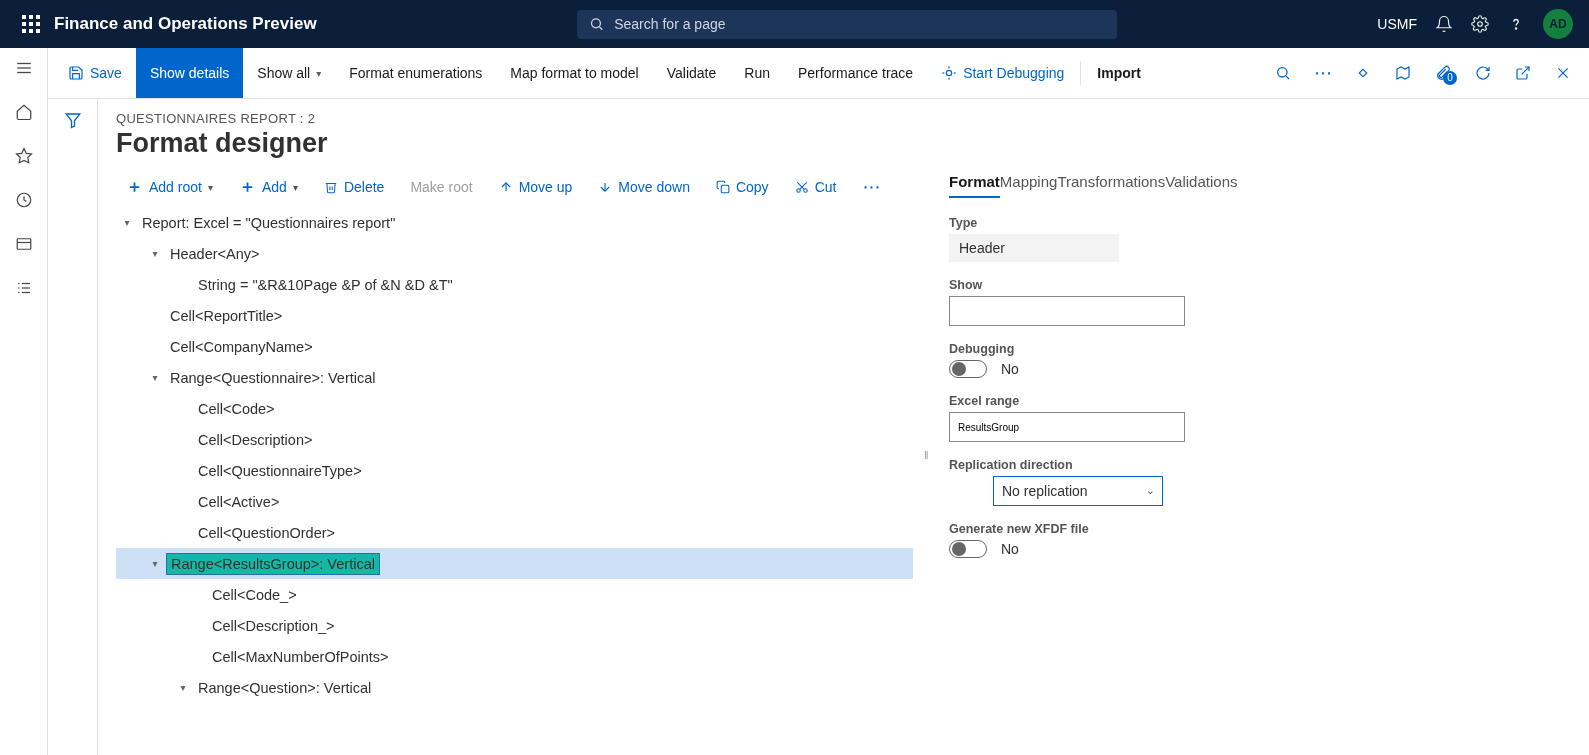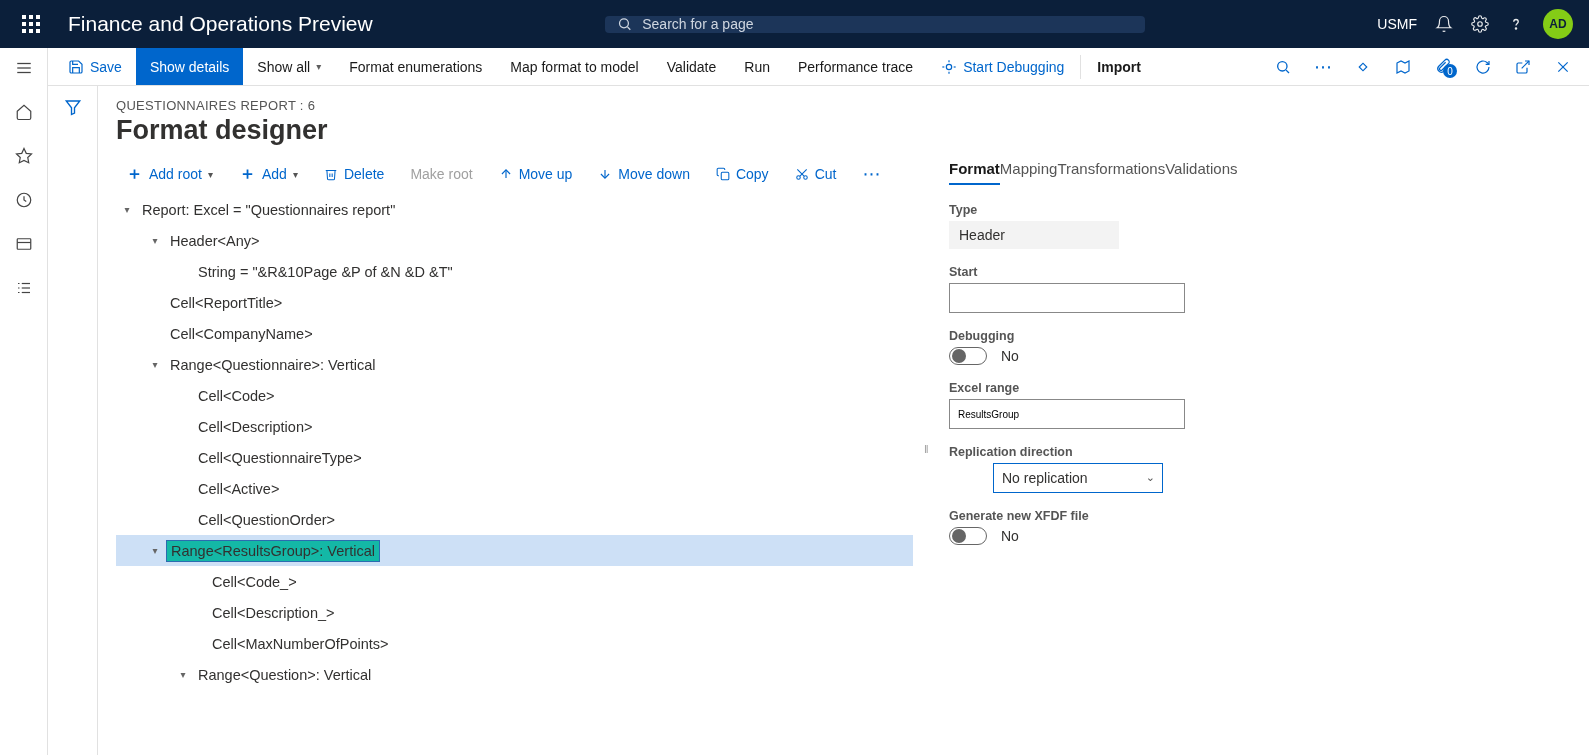--- a/index.html
+++ b/index.html
@@ -1,36 +1,36 @@
 <!DOCTYPE html>
 <html><head>
 <meta charset="utf-8">
 <style>
   * { box-sizing: border-box; margin: 0; padding: 0; }
   body { font-family: "Segoe UI", Arial, sans-serif; font-size: 14px; color: #323130; background: #fff; overflow: hidden; }
   
   .topbar { background: #0b1f3a; height: 48px; display: flex; align-items: center; color: #fff; padding: 0 8px; }
   .waffle { display: grid; grid-template-columns: repeat(3, 4px); grid-template-rows: repeat(3, 4px); gap: 3px; padding: 12px 14px; cursor: pointer; }
   .waffle span { width: 4px; height: 4px; background: #fff; }
-  .app-title { font-size: 21px; font-weight: 400; margin-left: 14px; white-space: nowrap; }
+  .app-title { font-size: 17px; font-weight: 700; white-space: nowrap; }
   .search-wrap { flex: 1; display: flex; justify-content: center; }
-  .search-box { display: flex; align-items: center; background: #1c3559; border-radius: 4px; width: 540px; height: 17px; padding: 0 12px; color: #cfd6e0; }
+  .search-box { display: flex; align-items: center; background: #1c3559; border-radius: 4px; width: 540px; height: 29px; padding: 0 12px; color: #cfd6e0; }
   .search-box input { background: transparent; border: none; outline: none; color: #fff; margin-left: 10px; font-size: 14px; width: 100%; }
   .search-box input::placeholder { color: #cfd6e0; }
   .topbar-right { display: flex; align-items: center; gap: 18px; margin-left: auto; padding-right: 8px; }
   .top-icon { color: #fff; opacity: .9; cursor: pointer; font-size: 16px; }
   .company-code { font-size: 14px; }
-  .avatar { width: 30px; height: 30px; border-radius: 50%; background: #84cc16; color: #0b1f3a; display: flex; align-items: center; justify-content: center; font-size: 12px; font-weight: 600; }
+  .avatar { width: 30px; height: 30px; border-radius: 50%; background: #15803d; color: #0b1f3a; display: flex; align-items: center; justify-content: center; font-size: 12px; font-weight: 600; }
   
   .below-top { display: flex; height: calc(100vh - 48px); }
   .leftrail { width: 48px; border-right: 1px solid #e1e1e1; display: flex; flex-direction: column; align-items: center; padding-top: 10px; gap: 24px; }
   .ri { width: 20px; height: 20px; color: #444; cursor: pointer; display:flex; align-items:center; justify-content:center;}
   
   .main { flex: 1; display: flex; flex-direction: column; }
-  .cmdbar { height: 38px; border-bottom: 1px solid #e1e1e1; display: flex; align-items: center; padding: 0 6px; font-size: 14px; color: #323130; }
+  .cmdbar { height: 51px; border-bottom: 1px solid #e1e1e1; display: flex; align-items: center; padding: 0 6px; font-size: 14px; color: #323130; }
   .cmd { padding: 0 14px; height: 100%; display: flex; align-items: center; gap: 6px; cursor: pointer; color: #1a1a1a; white-space:nowrap;}
   .cmd.blue { color: #0066cc; }
   .cmd.save svg { color: #0066cc; }
   .cmd.active { background: #0066cc; color: #fff; }
   .cmd .chev { font-size: 10px; opacity:.7;}
   .cmdsep { width: 1px; height: 24px; background: #e1e1e1; margin: 0 2px; }
   .cmdbar-right { margin-left: auto; display: flex; align-items: center; gap: 0; }
   .cmd-icon { width: 40px; display: flex; align-items: center; justify-content: center; height: 100%; cursor: pointer; color: #0066cc; }
   .badge-wrap { position: relative; }
   .badge { position: absolute; top: 6px; right: 6px; background: #0066cc; color: #fff; font-size: 10px; border-radius: 8px; min-width: 14px; height: 14px; display: flex; align-items: center; justify-content: center; padding:0 3px;}
@@ -264,21 +264,21 @@
     <div class="content">
       <div class="filter-rail">
         <div style="color:#0066cc;">
           <svg width="18" height="18" viewBox="0 0 24 24" fill="none" stroke="currentColor" stroke-width="1.8">
               <polygon points="3 4 21 4 14 13 14 20 10 22 10 13 3 4"></polygon>
             </svg>
         </div>
       </div>
 
       <div class="page">
-        <div class="breadcrumb">QUESTIONNAIRES REPORT : 6</div>
+        <div class="breadcrumb">QUESTIONNAIRES REPORT : 2</div>
         <div class="page-title">Format designer</div>
 
         <div class="workarea">
 
           <div class="left-pane">
             <div class="tree-toolbar">
               <div class="tbtn">
                   <span class="plus">＋</span>
                   <span>Add root</span>
                   <span class="chev">▾</span>
@@ -411,21 +411,21 @@
               <div class="tab">Transformations</div>
               <div class="tab">Validations</div>
             </div>
 
             <div class="field">
               <span class="field-label">Type</span>
               <div class="field-value-ro">Header</div>
             </div>
 
             <div class="field">
-              <span class="field-label">Start</span>
+              <span class="field-label">Show</span>
               <input class="text-input" type="text" value="" style="">
             </div>
 
             <div class="field">
               <span class="field-label">Debugging</span>
               <div class="toggle-row">
                 <div class="toggle">
                     <div class="knob"></div>
                   </div>
                 <span class="toggle-label">No</span>

